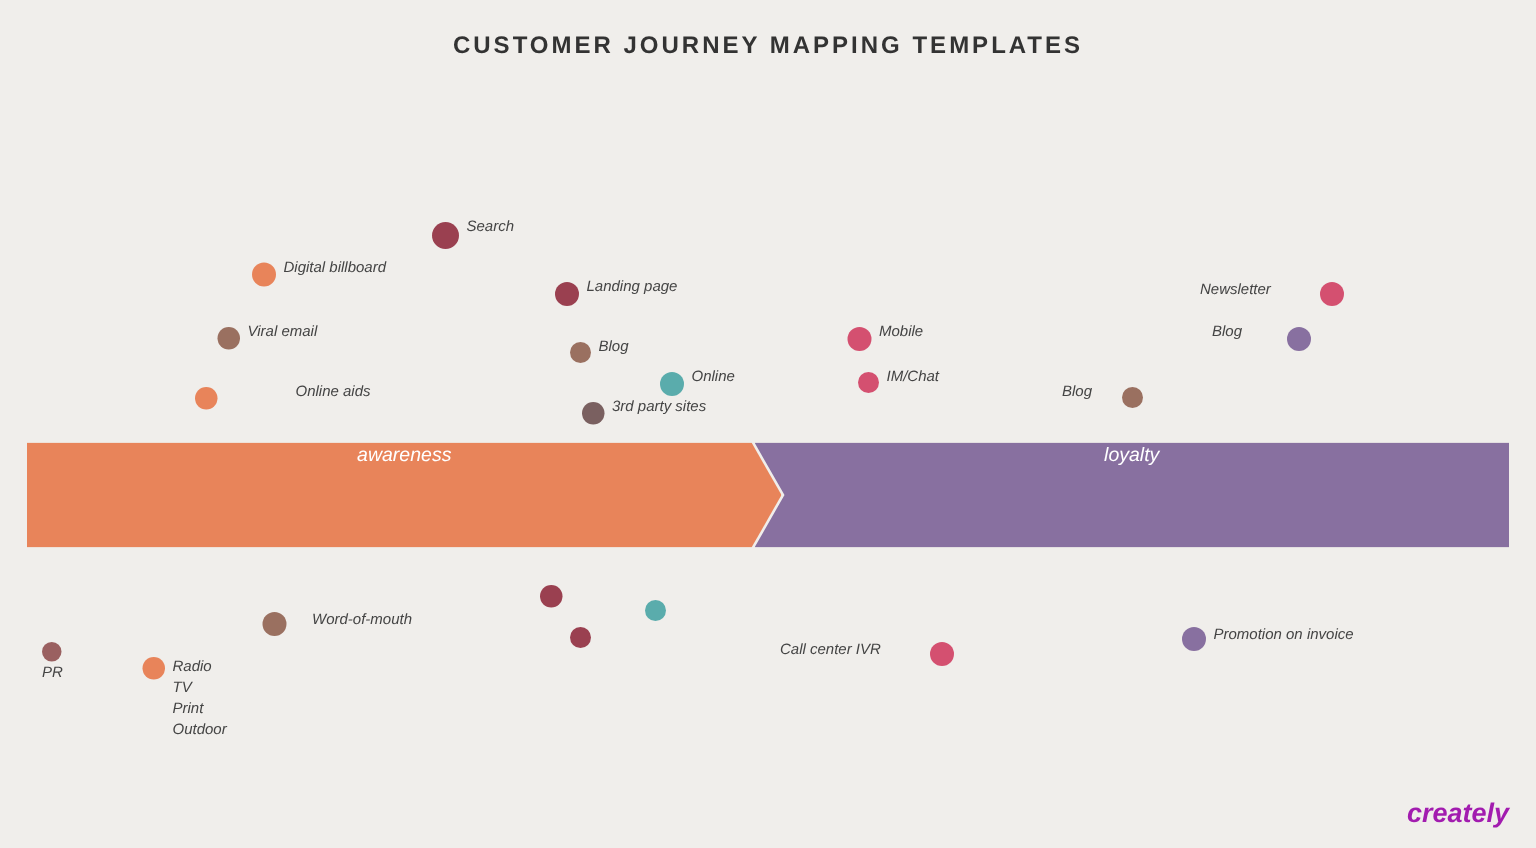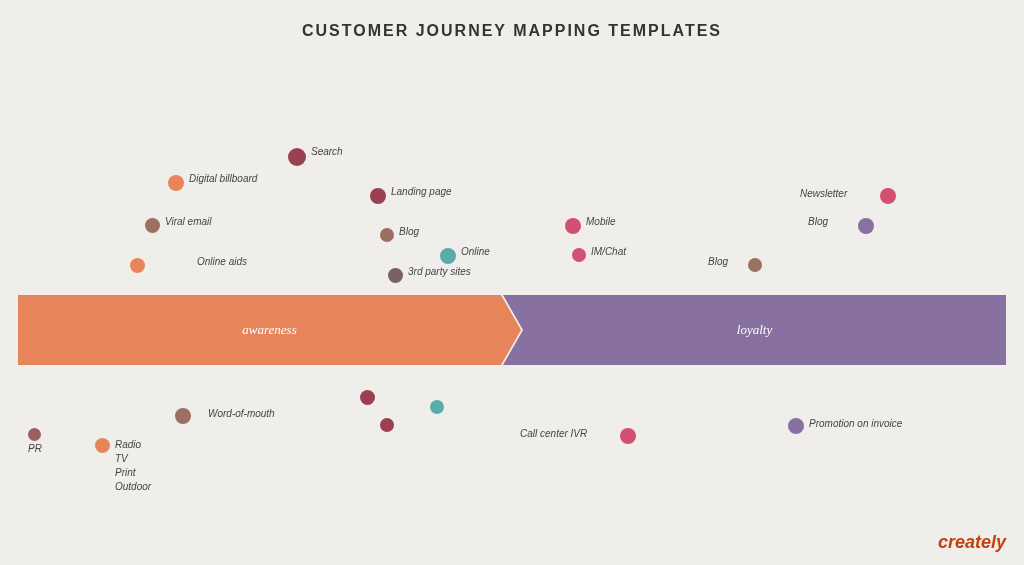--- a/index.html
+++ b/index.html
@@ -32,24 +32,23 @@
       left: 18px;
       right: 18px;
       height: 70px;
       display: flex;
       align-items: center;
     }
     .arrow-segment {
       position: relative;
       height: 70px;
       display: flex;
-      align-items: center;
+      align-items: flex-start;
       justify-content: center;
       flex: 1;
-      font-family: Liberation Serif, serif;
     }
     .arrow-segment .label {
       color: white;
       font-size: 13px;
       position: relative;
       z-index: 2;
       font-style: italic;
     }
     
     .arrow-shape {
@@ -89,21 +88,21 @@
     .creately-brand {
       position: absolute;
       bottom: 12px;
       right: 18px;
       font-size: 11px;
       color: #888;
       text-align: right;
     }
     .creately-brand .brand-name {
       font-size: 18px;
-      color: #c2410c;
+      color: #a21caf;
       font-style: italic;
       font-weight: bold;
     }
   </style>
 </head>
 <body>
 <div class="container">
 
   <div class="title">CUSTOMER JOURNEY MAPPING TEMPLATES</div>
 

